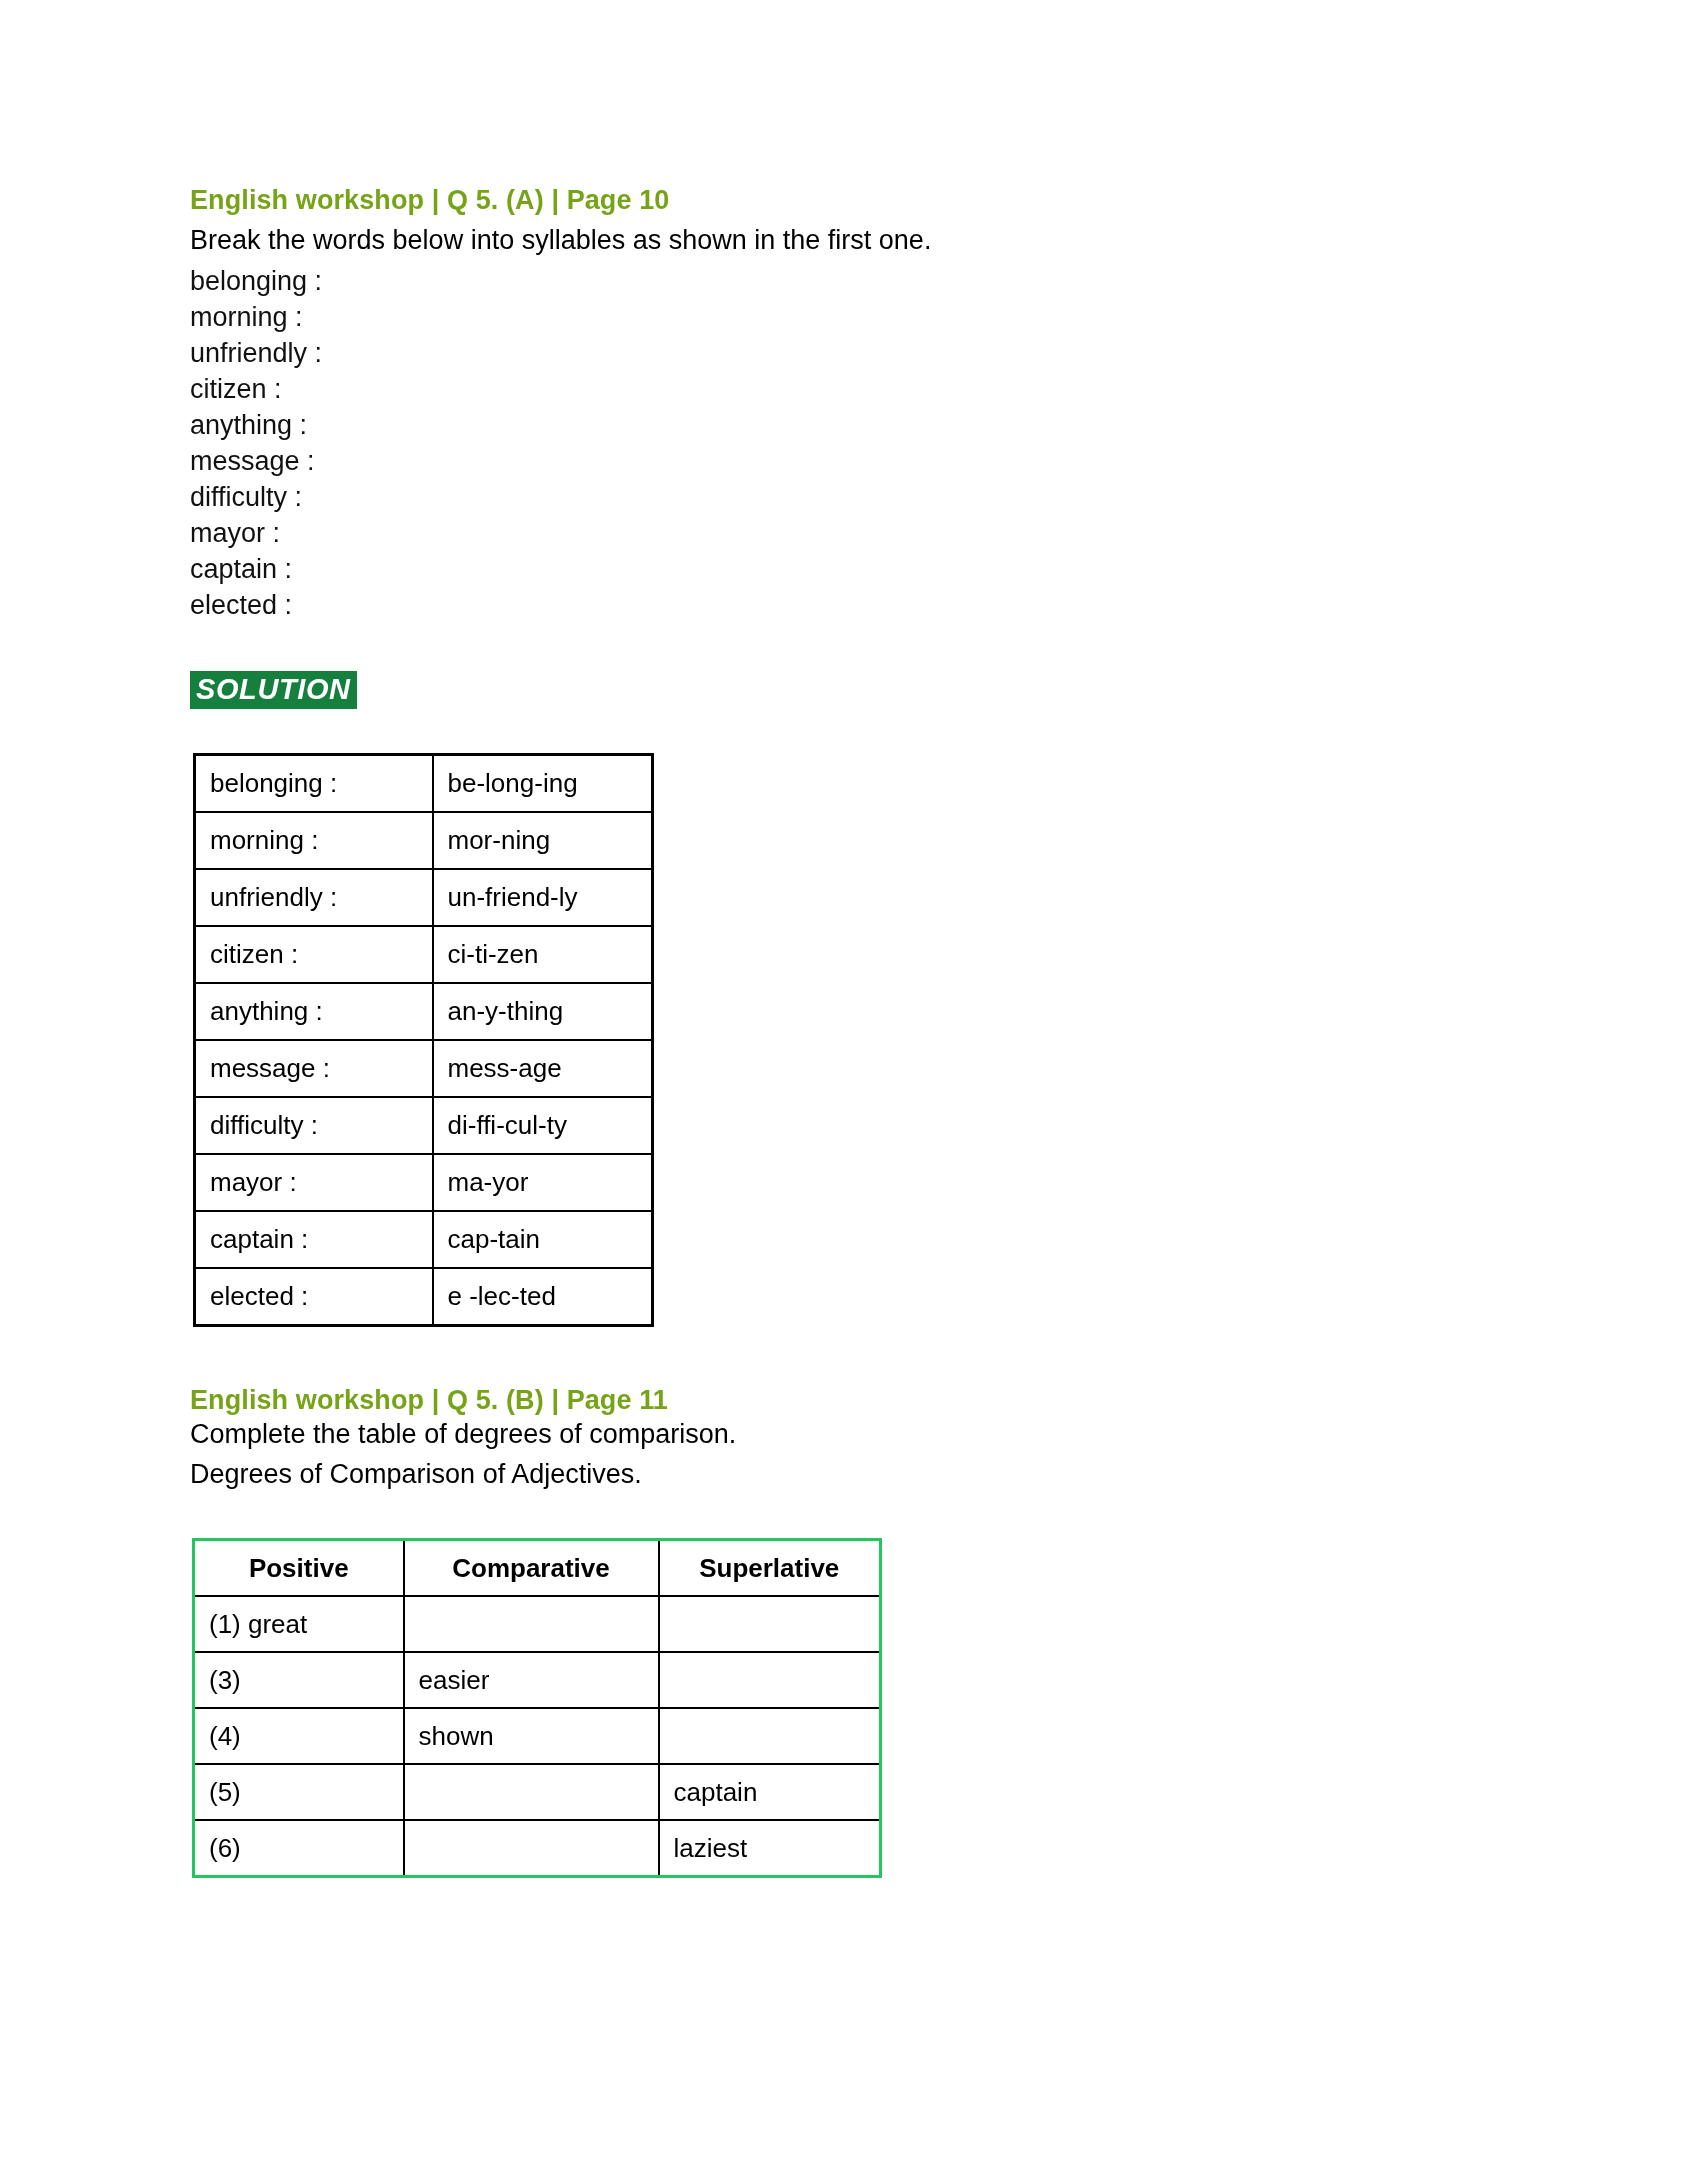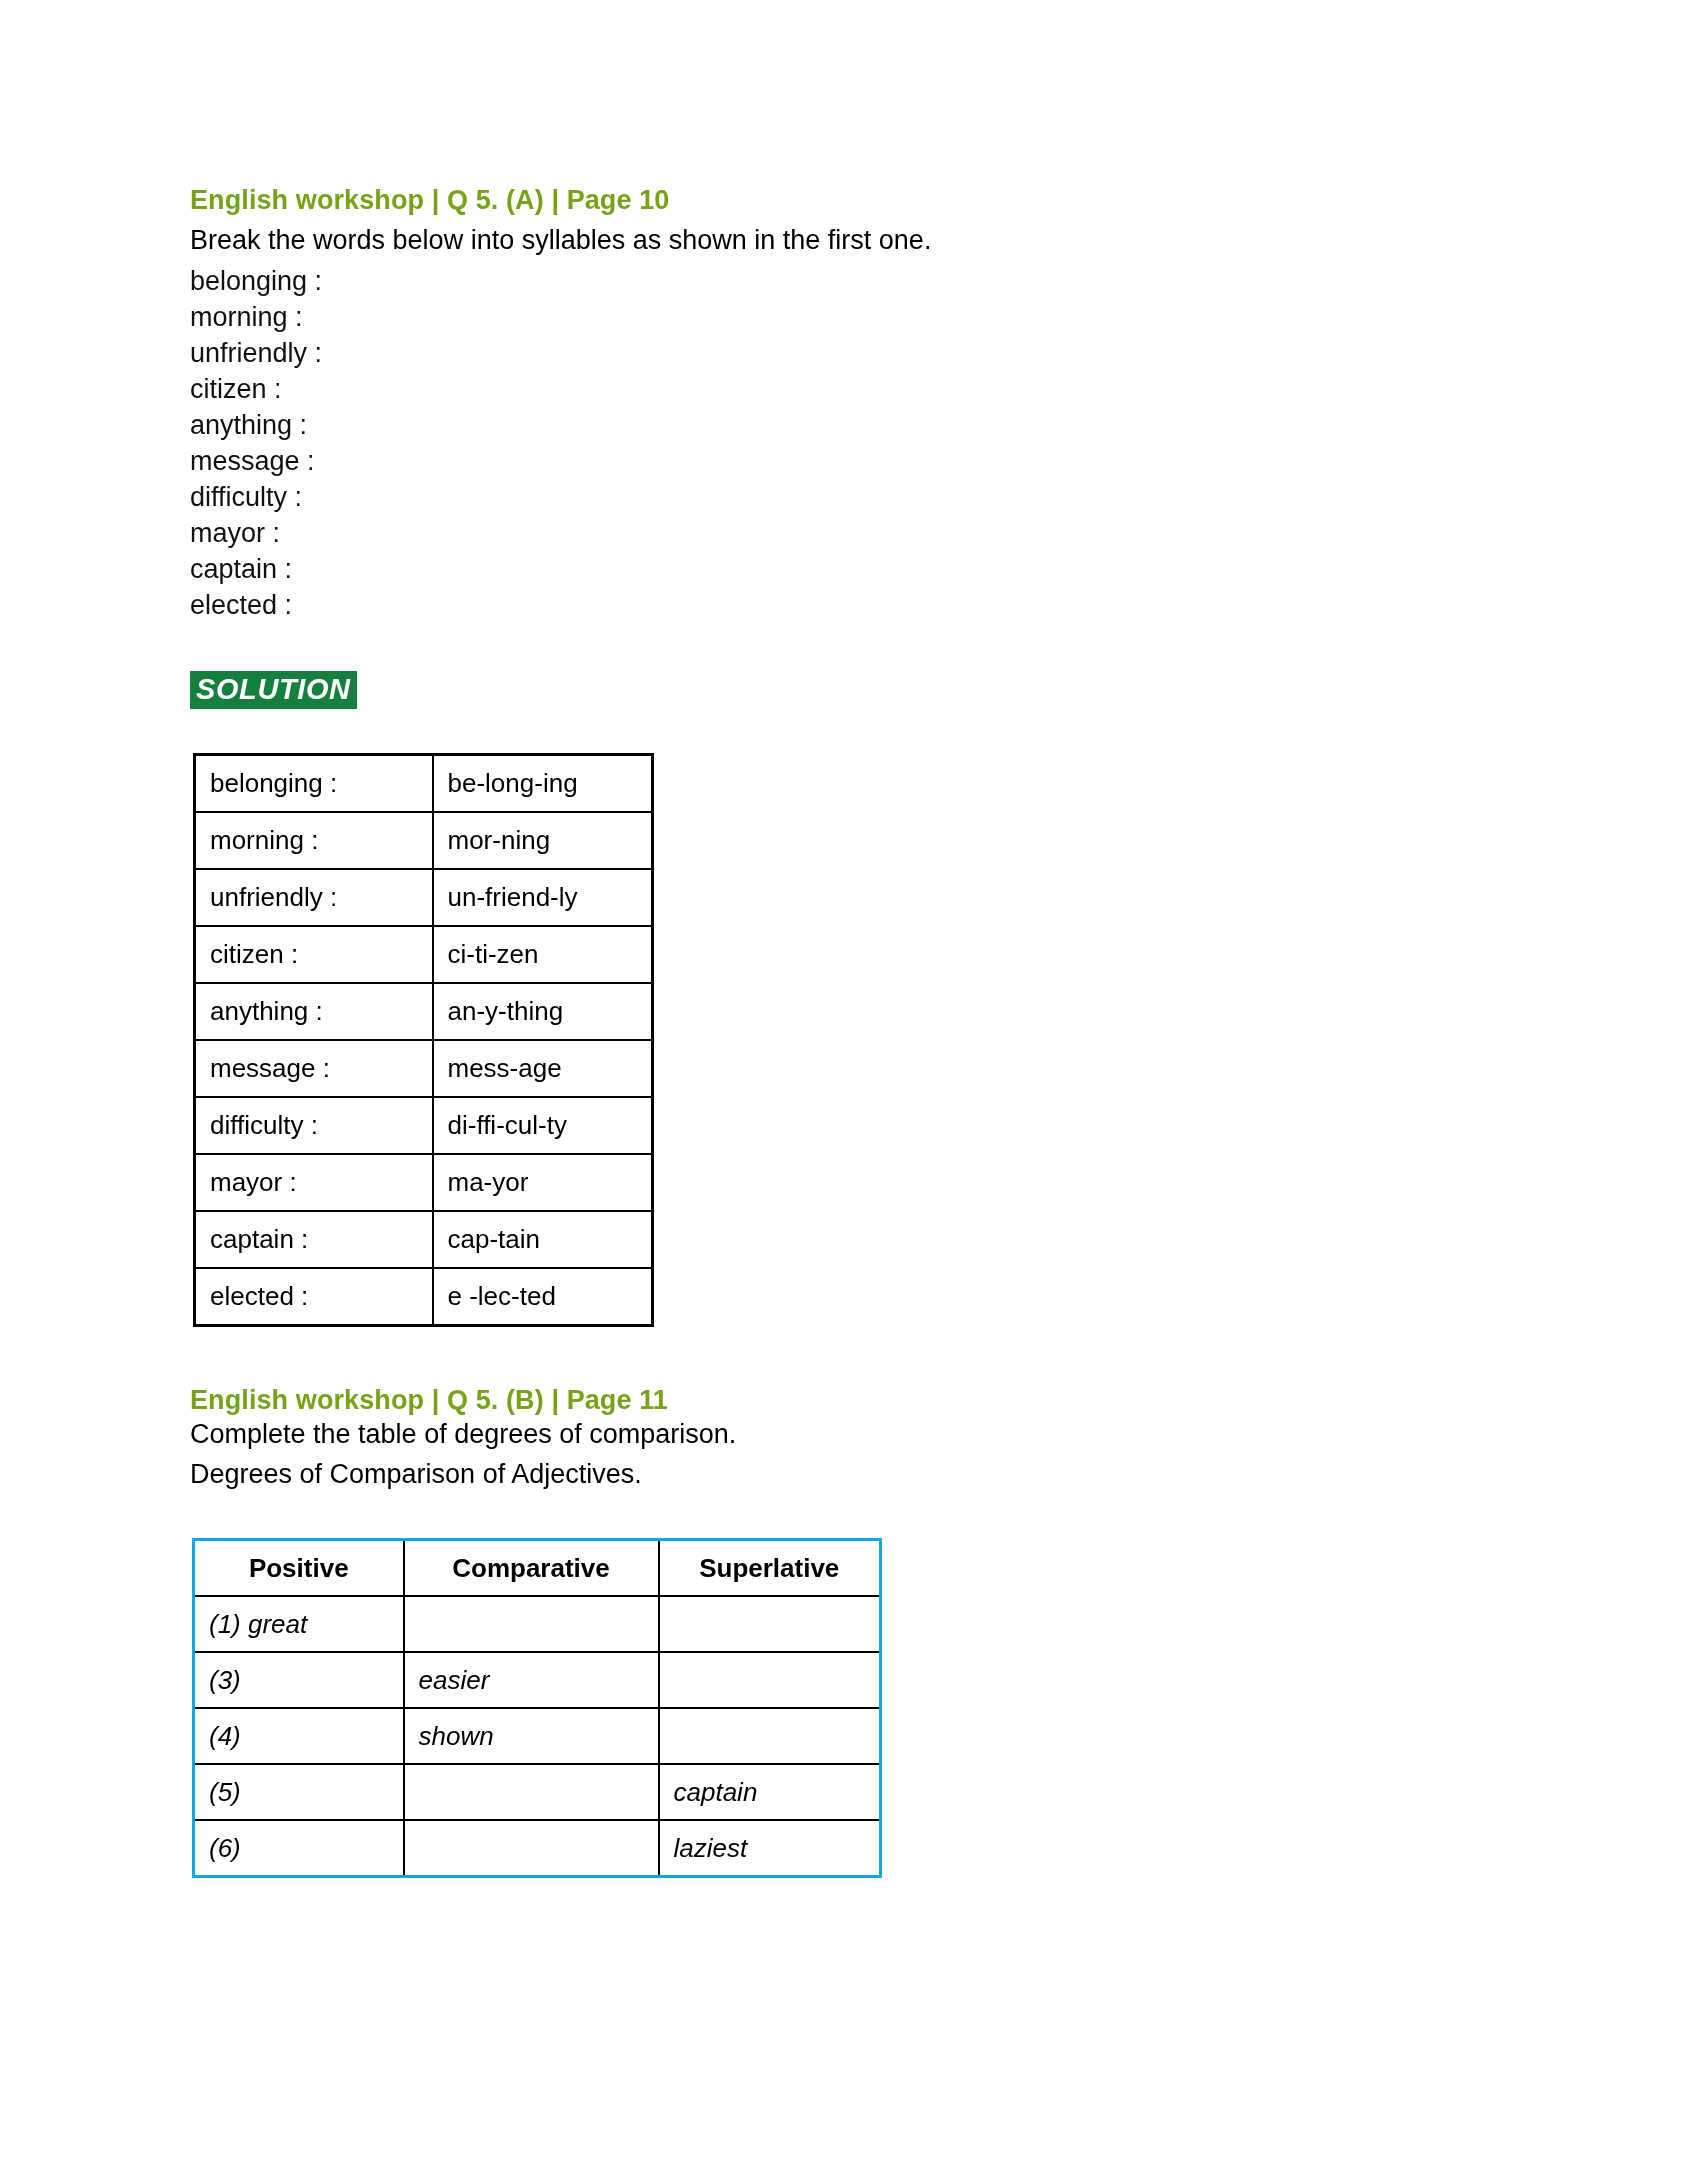--- a/index.html
+++ b/index.html
@@ -95,42 +95,41 @@
     vertical-align: middle;
     white-space: nowrap;
   }
   .tbl-syllables col.c1 { width: 238px; }
   .tbl-syllables col.c2 { width: 220px; }
 
   .tbl-degrees {
     margin-top: 47px;
     margin-left: 2px;
     width: 687px;
-    border: 3px solid #0ea5e9;
+    border: 3px solid #22c55e;
   }
   .tbl-degrees th,
   .tbl-degrees td {
     border: 2px solid #000000;
     font-size: 26px;
     line-height: 1.1;
     vertical-align: middle;
     white-space: nowrap;
   }
   .tbl-degrees th {
     font-weight: bold;
     text-align: center;
     padding: 11px 0 12px 0;
     height: 31px;
   }
   .tbl-degrees td {
     font-weight: normal;
     text-align: left;
     padding: 11px 0 12px 14px;
     height: 31px;
-    font-style: italic;
   }
   .tbl-degrees col.d1 { width: 210px; }
   .tbl-degrees col.d2 { width: 255px; }
   .tbl-degrees col.d3 { width: 222px; }
 
   .block-gap { height: 57px; }
 </style>
 </head>
 <body>
 

